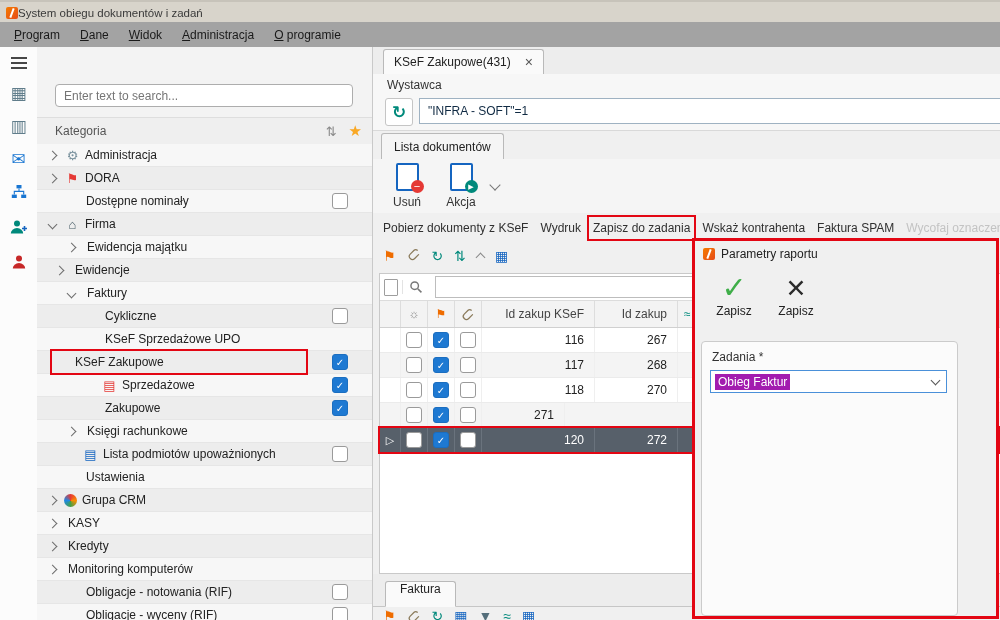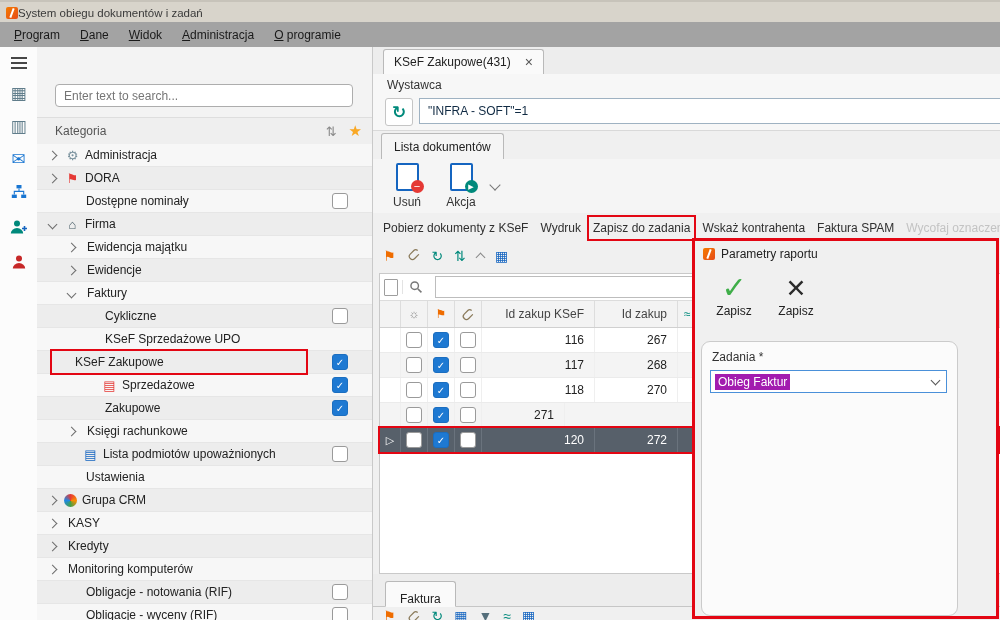--- a/index.html
+++ b/index.html
@@ -122,34 +122,34 @@
   .grid-row.sel::after{content:"";position:absolute;left:-2px;right:0;top:-2px;bottom:-2px;
                        border:2px solid #e30613;pointer-events:none;z-index:2;}
   .gc{display:flex;align-items:center;justify-content:center;border-right:1px solid #efefef;}
   .grid-row.sel .gc{border-right-color:#6a737d;}
   .gc-num{justify-content:flex-end;padding-right:10px;}
   .gc-rest{flex:1;border-right:none;}
   .gc-ind{color:#fff;font-size:11px;}
 
   .bottomtabs{position:absolute;left:0;right:0;top:527px;height:32px;background:#ededed;border-bottom:1px solid #c6c6c6;}
   .faktab{position:absolute;left:12px;bottom:-1px;height:24px;background:#fafafa;border:1px solid #b9b9b9;
-          border-bottom:1px solid #fafafa;border-radius:3px 3px 0 0;display:flex;align-items:flex-end;padding:0 14px;margin-top:44px;}
+          border-bottom:1px solid #fafafa;border-radius:3px 3px 0 0;display:flex;align-items:flex-start;padding:0 14px;margin-top:44px;}
   .bottom-icons{position:absolute;left:0;top:562px;height:20px;display:flex;gap:11px;padding-left:10px;align-items:flex-start;}
   .bottom-icons .glyph{font-size:14px;line-height:14px;}
 
   
   .report-panel{position:absolute;left:692px;top:238px;right:1px;bottom:1px;background:#f0f0f0;
                 border:3px solid #e30613;z-index:30;}
   .rp-header{display:flex;align-items:center;gap:6px;padding:6px 8px;color:#222;}
   .rp-buttons{display:flex;gap:8px;padding:6px 0 0 12px;}
   .rp-btn{width:54px;display:flex;flex-direction:column;align-items:center;gap:1px;color:#222;}
   .rp-check{font-size:30px;line-height:30px;color:#3fae49;font-weight:bold;}
   .rp-x{font-size:25px;line-height:30px;color:#2b2b2b;font-weight:bold;}
   .rp-group{position:absolute;left:6px;top:100px;width:255px;bottom:0;background:#fbfbfb;
-            border:1px solid #cbcbcb;border-radius:9px;}
+            border:1px solid #cbcbcb;border-radius:4px;}
   .rp-field-label{position:absolute;left:10px;top:8px;color:#333;}
   .combo{position:absolute;left:8px;right:10px;top:28px;height:21px;background:#fff;
          border:1px solid #4a90d9;display:flex;align-items:center;padding-left:4px;}
   .combo-sel{background:#a21caf;color:#fff;padding:1px 3px;}
   .combo-arrow{position:absolute;right:7px;top:6px;width:6px;height:6px;border-right:1.6px solid #555;
                border-bottom:1.6px solid #555;transform:rotate(45deg);}
 
   .c-gray{color:#8f8f8f;} .c-orange{color:#ef6c00;} .c-teal{color:#00897b;}
 </style>
 </head>
@@ -217,21 +217,21 @@
         </div>
         <div class="tree-row alt" style="padding-left: 12px;">
           <span class="exp down"></span>
           <span class="tree-icon" style="color: rgb(69, 90, 100);">⌂</span>
           <span class="tree-label">Firma</span>
         </div>
         <div class="tree-row" style="padding-left: 31px;">
           <span class="exp right"></span>
           <span class="tree-label">Ewidencja majątku</span>
         </div>
-        <div class="tree-row alt" style="padding-left: 31px;">
+        <div class="tree-row alt" style="padding-left: 19px;">
           <span class="exp right"></span>
           <span class="tree-label">Ewidencje</span>
         </div>
         <div class="tree-row" style="padding-left: 31px;">
           <span class="exp down"></span>
           <span class="tree-label">Faktury</span>
         </div>
         <div class="tree-row alt" style="padding-left: 50px;">
           <span class="exp none"></span>
           <span class="tree-label">Cykliczne</span>

